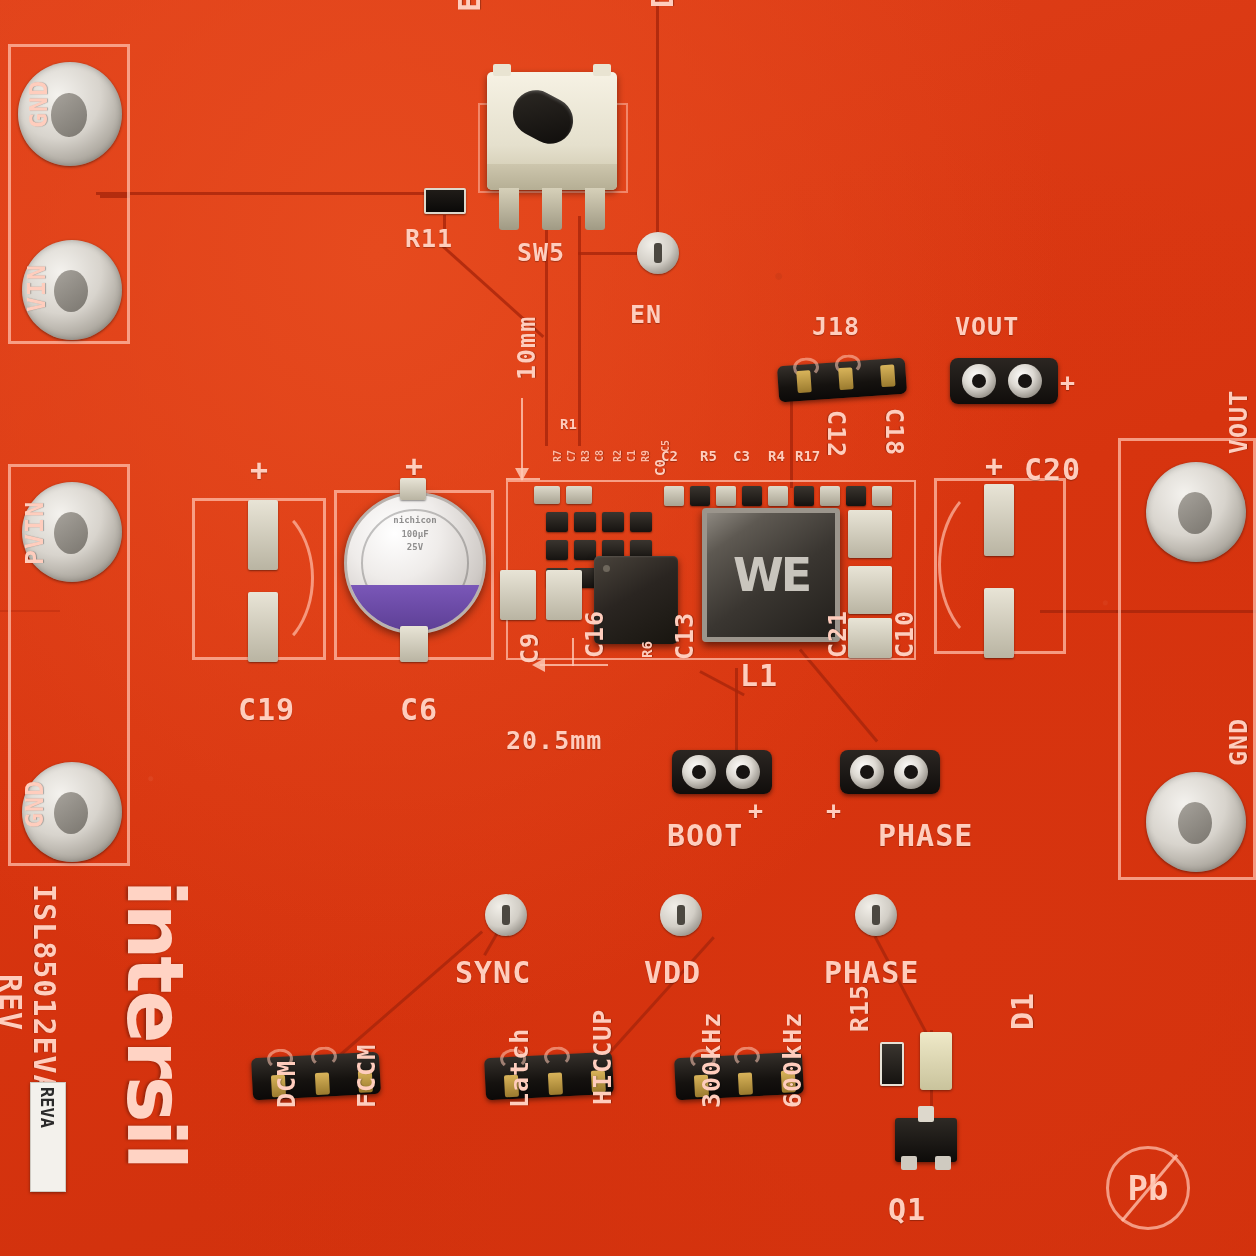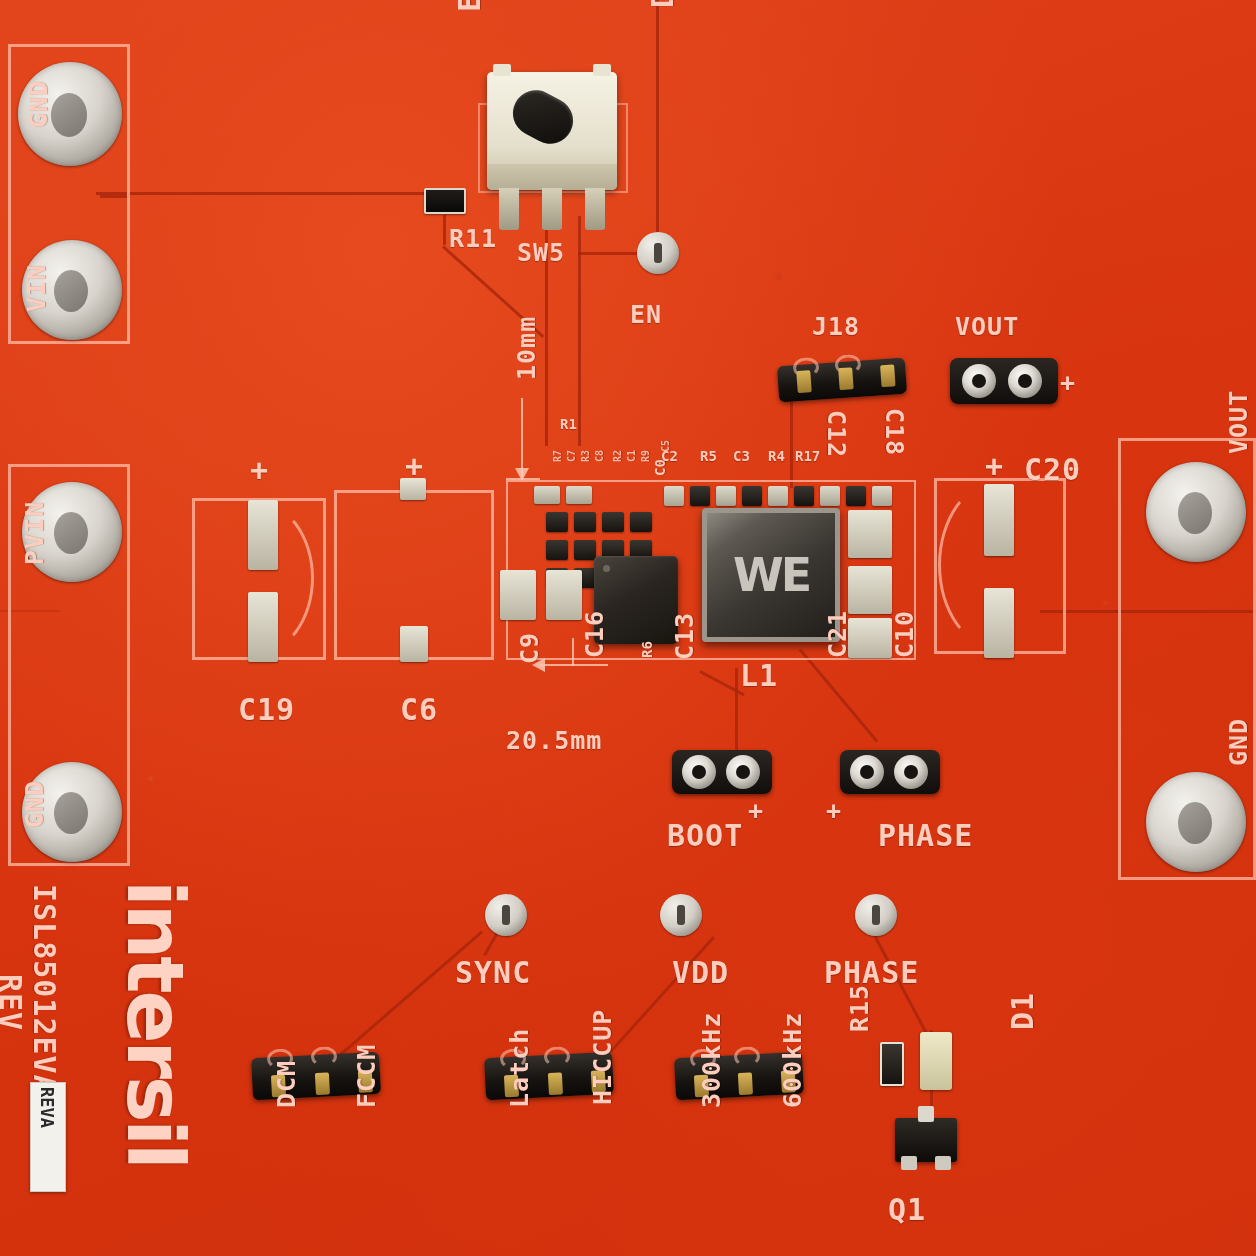--- a/index.html
+++ b/index.html
@@ -214,21 +214,21 @@
     <div class="tab" style="right:6px;"></div>
     <div class="knob" style="left:25px;top:22px;"></div>
     <div style="position:absolute;left:0;right:0;bottom:0;height:26px;background:linear-gradient(180deg,#cdc6ad,#b5ae94);border-radius:0 0 5px 5px;"></div>
     <div class="lug" style="left:12px;"></div>
     <div class="lug" style="left:55px;"></div>
     <div class="lug" style="left:98px;"></div>
   </div>
   <div class="silk md" style="left:517px;top:238px;">SW5</div>
 
   <div class="smd" style="left:424px;top:188px;width:38px;height:22px;background:linear-gradient(180deg,#201c18,#0a0908);border:2px solid #ddd8cc;"></div>
-  <div class="silk md" style="left:405px;top:224px;margin-left:44px;">R11</div>
+  <div class="silk md" style="left:405px;top:224px;">R11</div>
 
   <div class="tp" style="left:637px;top:232px;width:42px;height:42px;"></div>
   <div class="silk md" style="left:630px;top:300px;">EN</div>
 
   <div class="silk md" style="left:812px;top:312px;">J18</div>
   <div class="header" style="left:778px;top:362px;width:128px;height:36px;transform:rotate(-4deg);">
     <div class="hole" style="left:16px;top:-7px;"></div>
     <div class="hole" style="left:58px;top:-7px;"></div>
     <div class="pin" style="left:19px;top:6px;"></div>
     <div class="pin" style="left:61px;top:6px;"></div>
@@ -304,20 +304,29 @@
 
   <div id="ic" style="left:594px;top:556px;width:84px;height:88px;">
     <div class="dot" style="left:9px;top:9px;"></div>
   </div>
 
   <div id="l1" style="left:702px;top:508px;width:138px;height:134px;">
     <div class="we">WE</div>
   </div>
 
   <div class="silk lg" style="left:405px;top:448px;">+</div>
+  <div id="c6" style="left:344px;top:492px;width:142px;height:142px;">
+    <div class="ring2"></div>
+    <div class="txt">
+      <span>nichicon</span>
+        <span>100µF</span>
+        <span>25V</span>
+    </div>
+    <div class="band"></div>
+  </div>
   <div class="smd" style="left:400px;top:478px;width:26px;height:22px;"></div>
   <div class="smd" style="left:400px;top:626px;width:28px;height:36px;"></div>
 
   <div class="silk lg" style="left:250px;top:452px;">+</div>
   <div class="silk lg" style="left:238px;top:692px;">C19</div>
   <div class="silk lg" style="left:400px;top:692px;">C6</div>
   <div class="silk md rot90" style="left:515px;top:664px;">C9</div>
   <div class="silk md rot90" style="left:580px;top:658px;">C16</div>
   <div class="silk xs rot90" style="left:639px;top:658px;">R6</div>
   <div class="silk md rot90" style="left:670px;top:660px;">C13</div>
@@ -355,21 +364,21 @@
     <div class="ring" style="left:10px;"></div>
     <div class="ring" style="left:54px;"></div>
   </div>
   <div class="silk md" style="left:826px;top:796px;">+</div>
   <div class="silk lg" style="left:878px;top:818px;">PHASE</div>
 
   <div class="tp" style="left:485px;top:894px;width:42px;height:42px;"></div>
   <div class="silk lg" style="left:455px;top:955px;text-align:center;">SYNC</div>
 
   <div class="tp" style="left:660px;top:894px;width:42px;height:42px;"></div>
-  <div class="silk lg" style="left:644px;top:955px;margin-left:28px;">VDD</div>
+  <div class="silk lg" style="left:644px;top:955px;">VDD</div>
 
   <div class="tp" style="left:855px;top:894px;width:42px;height:42px;"></div>
   <div class="silk lg" style="left:824px;top:955px;">PHASE</div>
 
   <div class="header" style="left:252px;top:1055px;width:128px;height:42px;transform:rotate(-3deg);">
     <div class="hole" style="left:16px;top:-8px;"></div>
     <div class="hole" style="left:60px;top:-8px;"></div>
     <div class="pin" style="left:19px;top:18px;"></div>
     <div class="pin" style="left:63px;top:18px;"></div>
     <div class="pin" style="left:106px;top:18px;"></div>
@@ -410,14 +419,18 @@
   <div class="silk lg" style="left:888px;top:1192px;">Q1</div>
 
   <div id="logo" style="left:200px;top:880px;transform:rotate(90deg);transform-origin:left top;">intersil</div>
   <div class="silk lg rot270" style="left:62px;top:884px;">ISL85012EVAL1Z</div>
   <div class="silk lg rot270" style="left:28px;top:974px;">REV_</div>
 
   <div id="reva" style="left:30px;top:1082px;width:34px;height:108px;">
     <span style="transform:rotate(90deg);left:26px;top:4px;">REVA</span>
   </div>
 
+  <div id="pbsym" style="left:1106px;top:1146px;">
+    <div class="t">Pb</div>
+    <div class="slash"></div>
+  </div>
 
 </div>
 
 </body></html>

